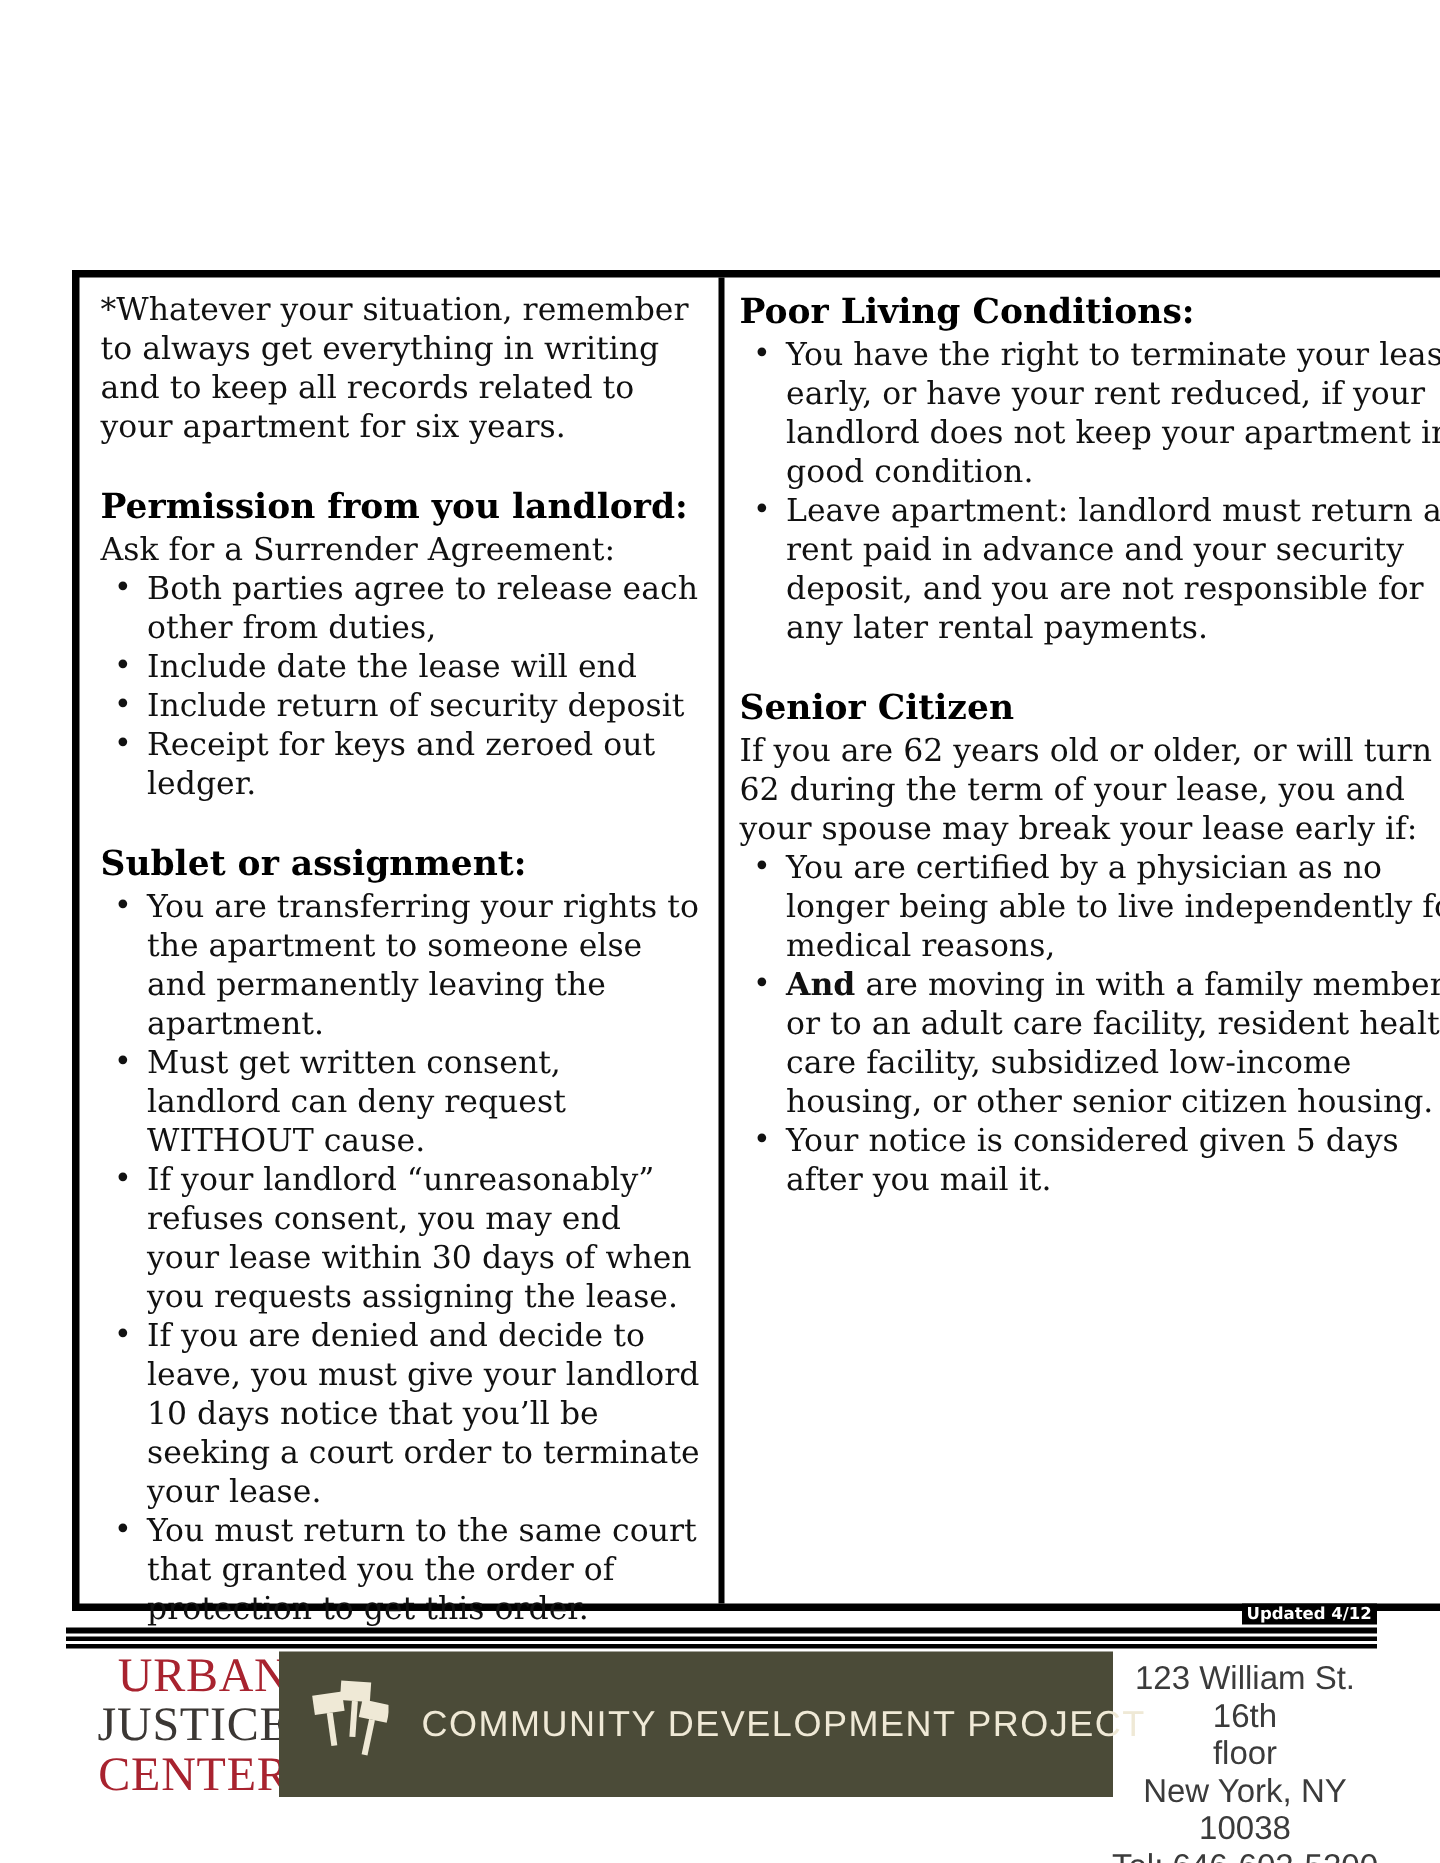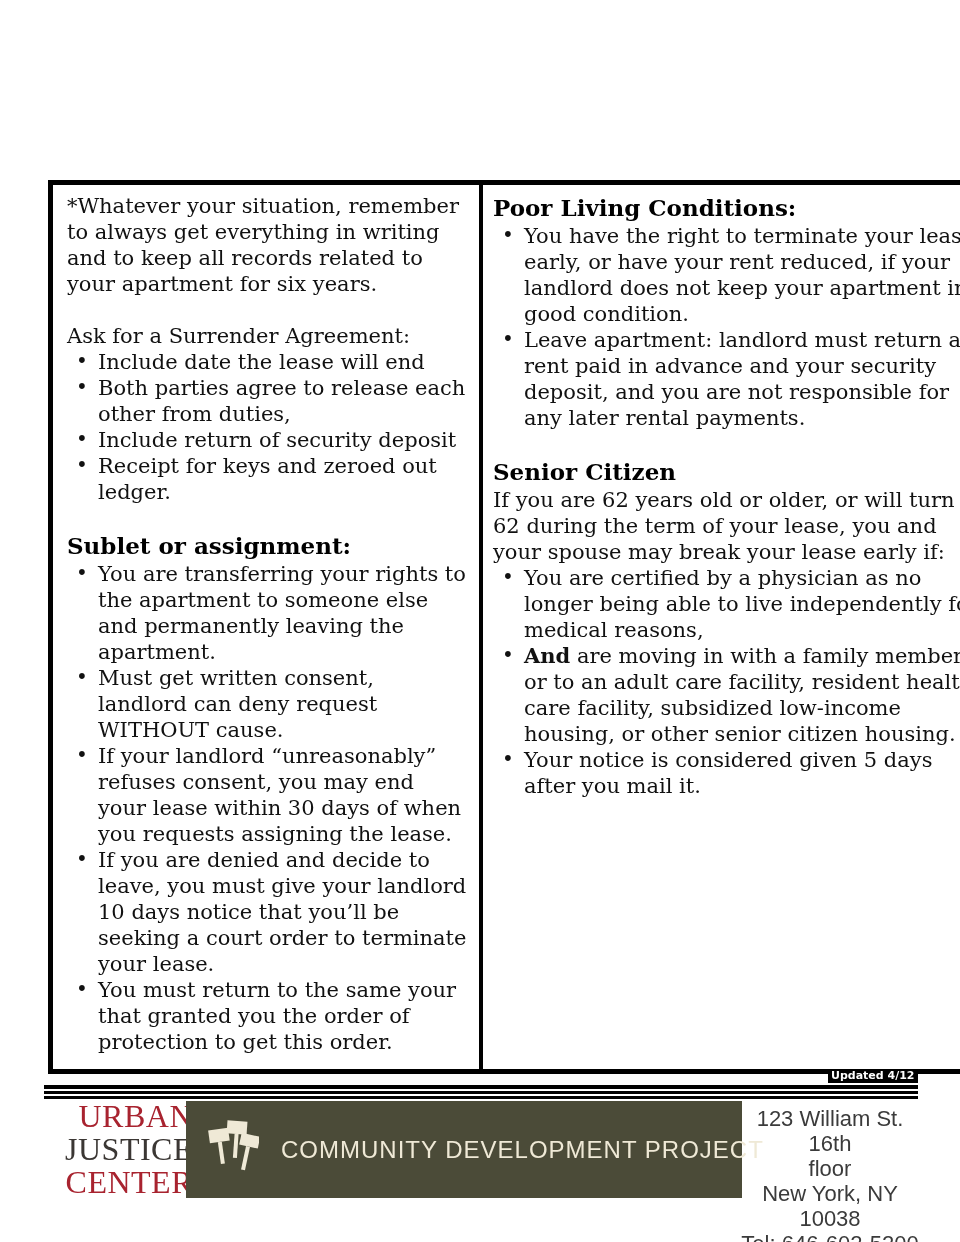--- a/index.html
+++ b/index.html
@@ -65,37 +65,38 @@
 
 <div class="page">
 
 
   <div class="content-box">
 
     <div class="col col-left">
       <p class="intro">*Whatever your situation, remember to always get everything in writing and to keep all records related to your apartment for six years.</p>
 
       <div class="section gap-above">
+        <div class="sec-heading">Permission from you landlord:</div>
         <div>Ask for a Surrender Agreement:</div>
         <ul class="bullets">
+          <li>Both parties agree to release each other from duties,</li>
           <li>Include date the lease will end</li>
-          <li>Both parties agree to release each other from duties,</li>
           <li>Include return of security deposit</li>
           <li>Receipt for keys and zeroed out ledger.</li>
         </ul>
       </div>
 
       <div class="section gap-above">
         <div class="sec-heading">Sublet or assignment:</div>
         <ul class="bullets">
           <li>You are transferring your rights to the apartment to someone else and permanently leaving the apartment.</li>
           <li>Must get written consent, landlord can deny request WITHOUT cause.</li>
           <li>If your landlord “unreasonably” refuses consent, you may end your lease within 30 days of when you requests assigning the lease.</li>
           <li>If you are denied and decide to leave, you must give your landlord 10 days notice that you’ll be seeking a court order to terminate your lease.</li>
-          <li>You must return to the same your that granted you the order of protection to get this order.</li>
+          <li>You must return to the same court that granted you the order of protection to get this order.</li>
         </ul>
       </div>
     </div>
 
     <div class="col col-right">
       <div class="section">
         <div class="sec-heading">Poor Living Conditions:</div>
         <ul class="bullets">
           <li>You have the right to terminate your lease early, or have your rent reduced, if your landlord does not keep your apartment in good condition.</li>
           <li>Leave apartment: landlord must return any rent paid in advance and your security deposit, and you are not responsible for any later rental payments.</li>

